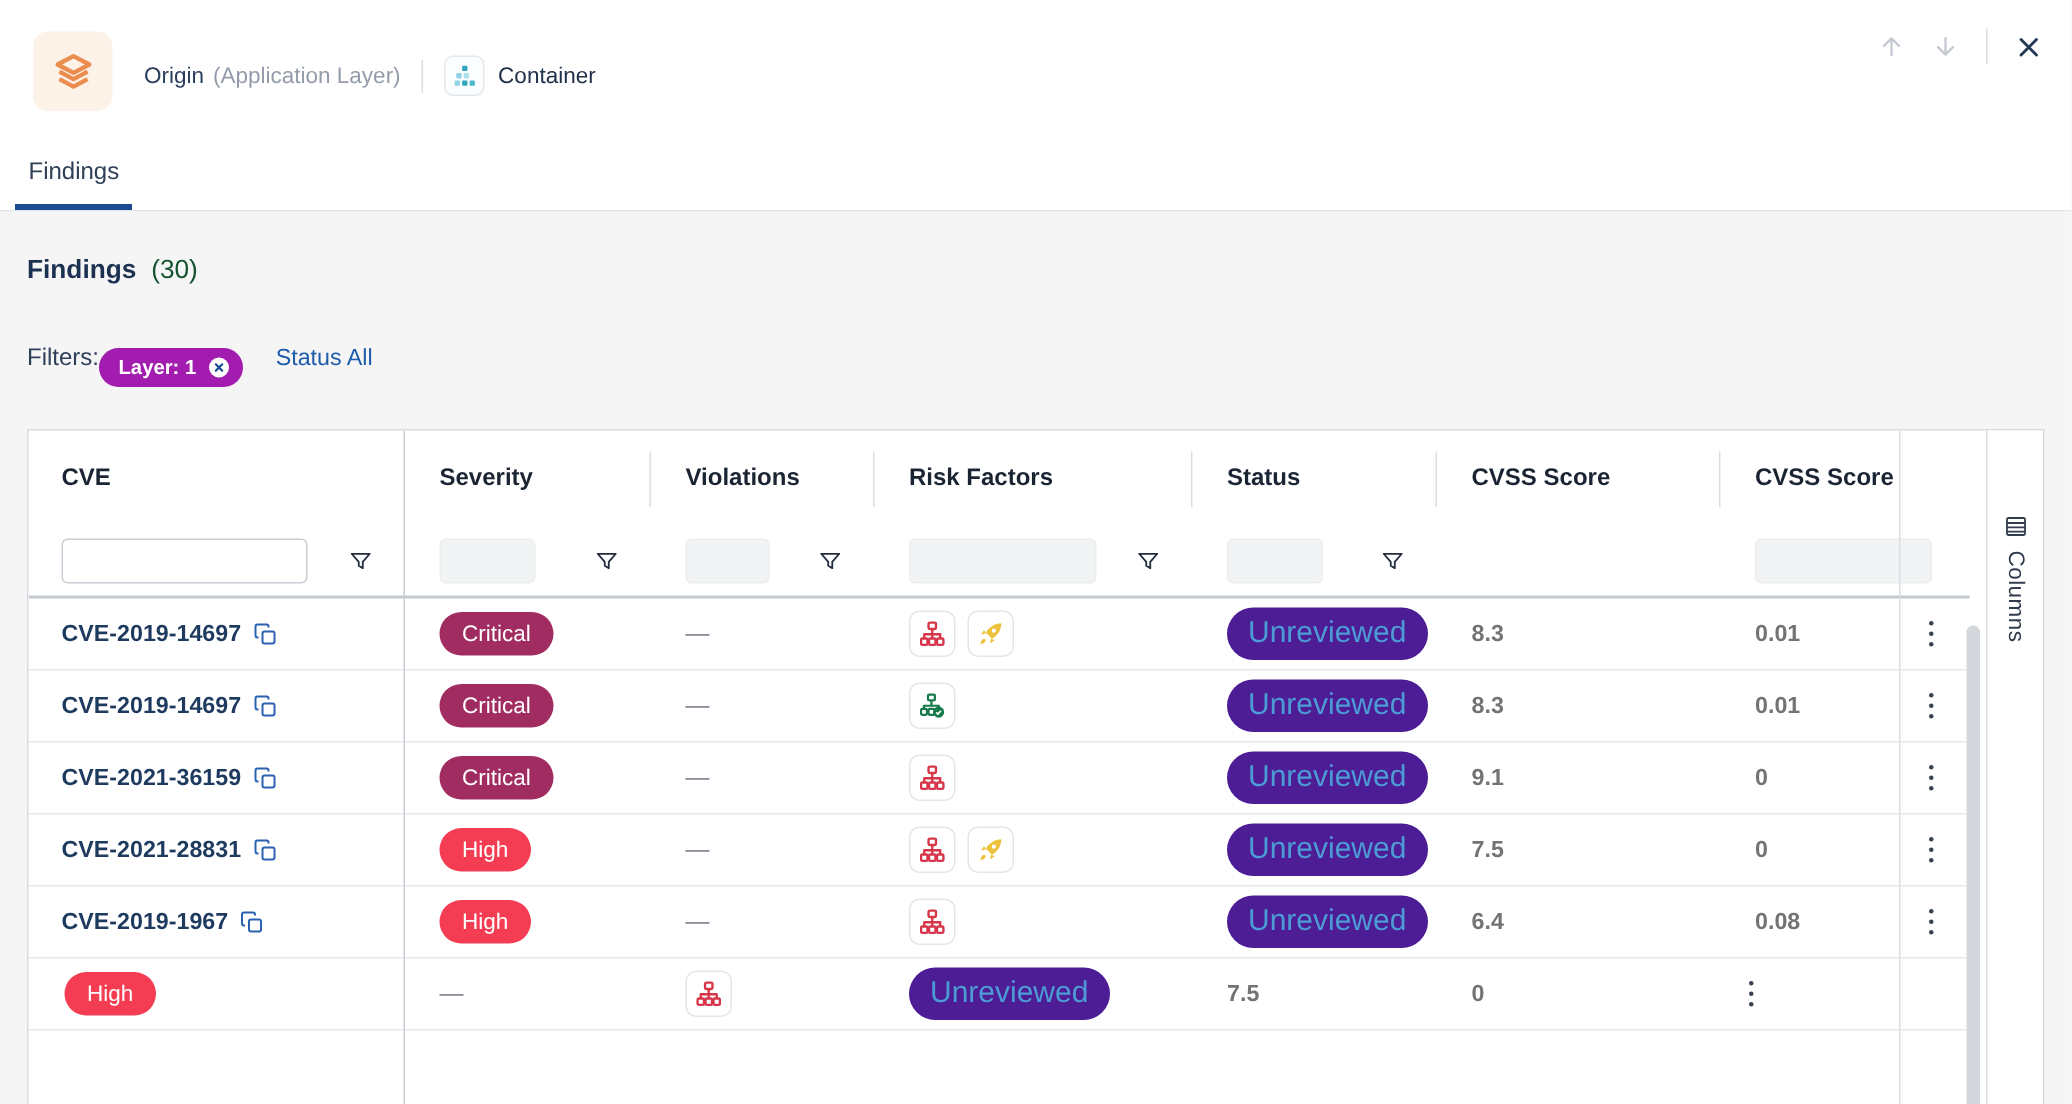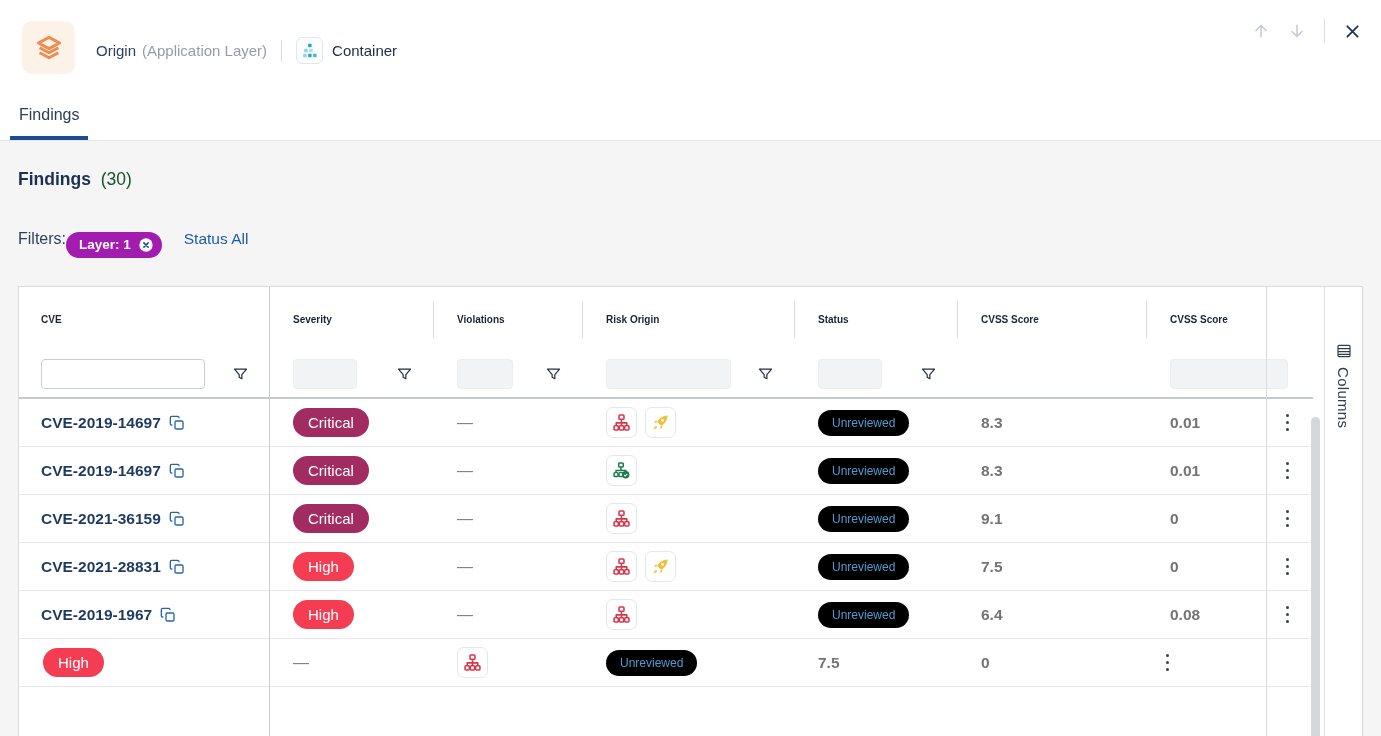--- a/index.html
+++ b/index.html
@@ -40,21 +40,21 @@
     border-radius:999px; padding:5px 8px 5px 13px; font-size:13.5px; font-weight:bold; cursor:pointer; border:none;margin-top:13px; }
   .clear-all { margin-left:22px; font-size:15.5px; color:#1d5cab; cursor:pointer; text-decoration:none; }
 
   
   .card { margin-top:28px; height:470px; background:#fff; border:1px solid #d8dbe0;
     display:flex; position:relative; overflow:hidden; }
   .table-wrap { flex:1 1 auto; position:relative; overflow:hidden; }
   .tgrid { width:1294px; }
   .trow { display:grid; grid-template-columns:250px 164px 149px 212px 163px 189px 120px 47px; align-items:center; }
   .hdr-row { height:64px; position:relative; }
-  .hdr-cell { font-size:10px; font-weight:bold; color:#1b2433; padding-left:24px; cursor:pointer; }
+  .hdr-cell { font-size:16px; font-weight:bold; color:#1b2433; padding-left:24px; cursor:pointer; }
   .hdr-cell.first { padding-left:22px; }
   .hdr-sep { position:absolute; top:14px; width:1px; height:37px; background:#dadde2; }
   .pin-divider { position:absolute; left:250px; top:0; bottom:0; width:1px; background:#c7cbd2; z-index:3; }
   .act-divider { position:absolute; left:1247px; top:0; bottom:0; width:1px; background:#dadde2; z-index:3; }
 
   .filter-row { height:48px; border-bottom:2px solid #c4c9d0; }
   .fcell { display:flex; align-items:center; justify-content:space-between; padding:0 20px 0 24px; }
   .fcell.first { padding-left:22px; }
   .f-input { height:30px; border-radius:4px; border:1px solid #c9ced6; background:#fff; outline:none;
     font-family:inherit; font-size:14px; padding:0 8px; }
@@ -64,21 +64,21 @@
 
   .data-row { height:48px; border-bottom:1px solid #e6e8eb; }
   .cell { padding-left:24px; display:flex; align-items:center; }
   .cell.first { padding-left:22px; }
   .cve-link { font-size:15.5px; font-weight:bold; color:#1e3a5f; text-decoration:none; cursor:pointer; }
   .copy-btn { background:none; border:none; cursor:pointer; margin-left:8px; display:flex; align-items:center; }
   .sev-pill { border-radius:999px; color:#fff; font-size:15px; padding:6px 15px; }
   .dash { color:#7a828e; font-size:16px; }
   .rf-chip { width:31px; height:31px; border:1px solid #e4e6ea; border-radius:7px; background:#fff;
     display:inline-flex; align-items:center; justify-content:center; margin-right:8px; }
-  .status-pill { background:#000000; color:#4d9bd5; border-radius:999px; font-size:12px; padding:6px 14px; }
+  .status-pill { background:#4c1d95; color:#4d9bd5; border-radius:999px; font-size:20px; padding:6px 14px; }
   .score { font-size:15.5px; font-weight:bold; color:#737373; }
   .kebab { background:none; border:none; cursor:pointer; display:flex; flex-direction:column; gap:4px;
     align-items:center; margin-left:16px; padding:4px; }
   .kebab i { width:3px; height:3px; border-radius:50%; background:#39424f; }
 
   .scroll-thumb { position:absolute; right:4px; top:130px; bottom:-4px; width:9px;
     border-radius:5px; background:#d4d7dc; cursor:pointer; }
 
   .cols-strip { flex:0 0 38px; border-left:1px solid #dcdee3; background:#fff;
     display:flex; flex-direction:column; align-items:center; padding-top:56px; cursor:pointer; }
@@ -160,21 +160,21 @@
     <div class="table-wrap">
       <div class="pin-divider"></div>
       <div class="act-divider"></div>
 
       <div class="tgrid">
 
         <div class="trow hdr-row">
           <div class="hdr-cell first">CVE</div>
           <div class="hdr-cell">Severity</div>
           <div class="hdr-cell">Violations</div>
-          <div class="hdr-cell">Risk Origin</div>
+          <div class="hdr-cell">Risk Factors</div>
           <div class="hdr-cell">Status</div>
           <div class="hdr-cell">CVSS Score</div>
           <div class="hdr-cell">CVSS Score</div>
           <div></div>
           <span class="hdr-sep" style="left:414px"></span>
           <span class="hdr-sep" style="left:563px"></span>
           <span class="hdr-sep" style="left:775px"></span>
           <span class="hdr-sep" style="left:938px"></span>
           <span class="hdr-sep" style="left:1127px"></span>
         </div>

